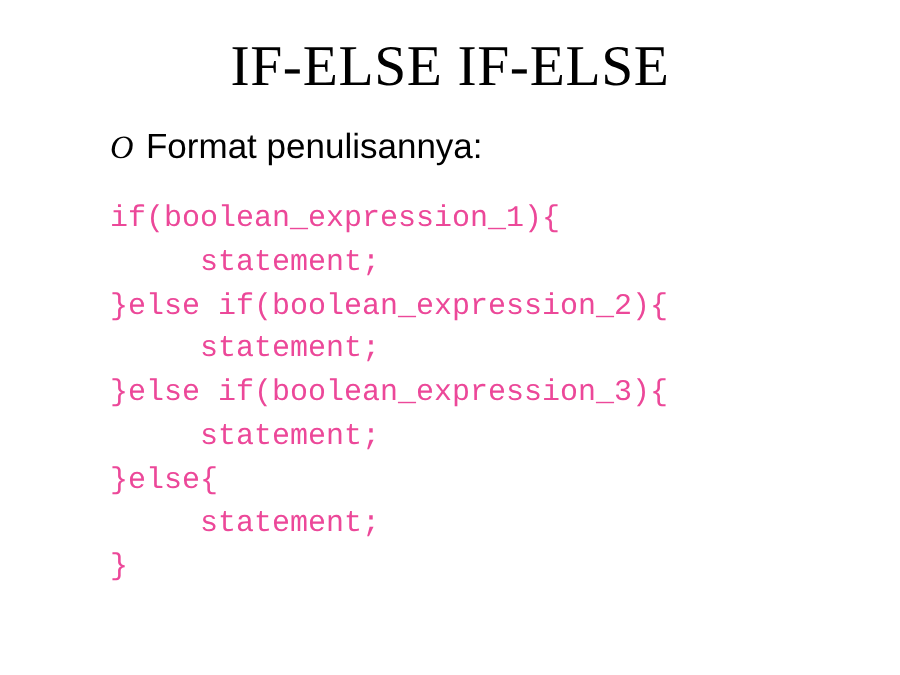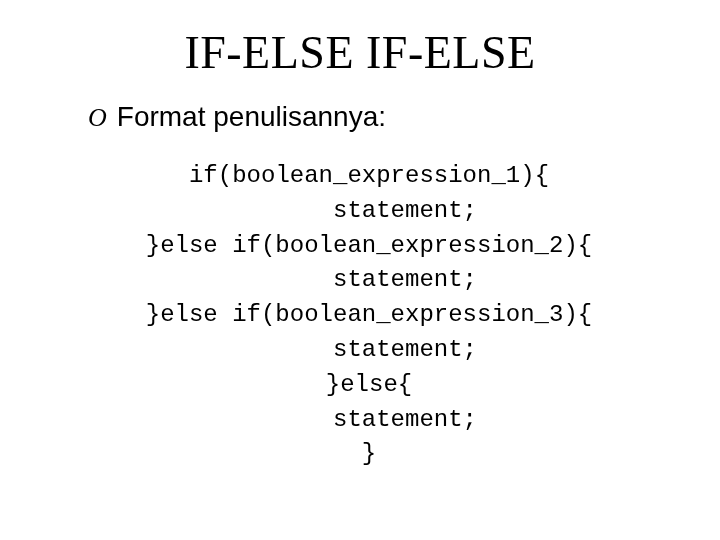--- a/index.html
+++ b/index.html
@@ -45,23 +45,22 @@
   .bullet-text {
     font-family: Arial, Helvetica, sans-serif;
     font-size: 28px;
     color: #000;
   }
   .code {
     font-family: "Courier New", Courier, monospace;
     font-size: 24px;
     line-height: 1.45;
     white-space: pre;
-    color: #000000;
+    color: #ec4899;
     margin-left: 18px;
-    text-align: center;
   }
 </style>
 </head>
 <body>
 
 <div class="slide">
   <h1 class="title">IF-ELSE IF-ELSE</h1>
 
   <div class="bullet-row">
     <span class="bullet-o">O</span>

